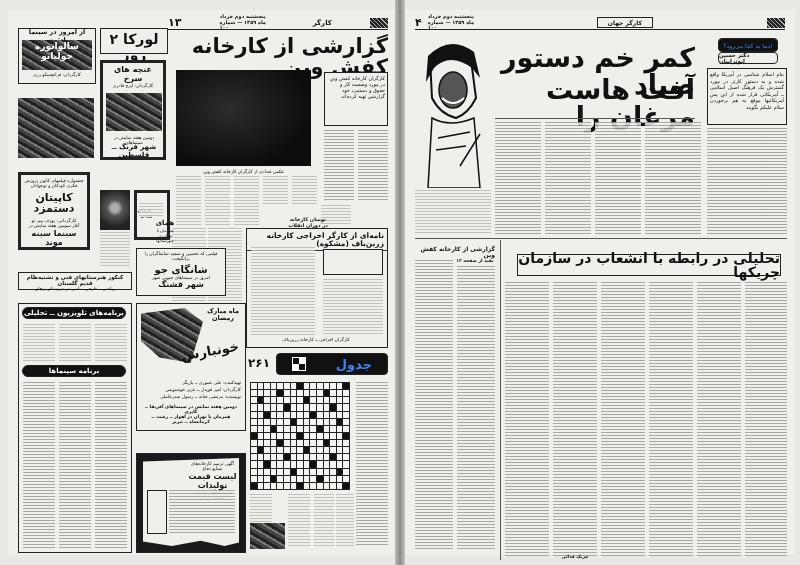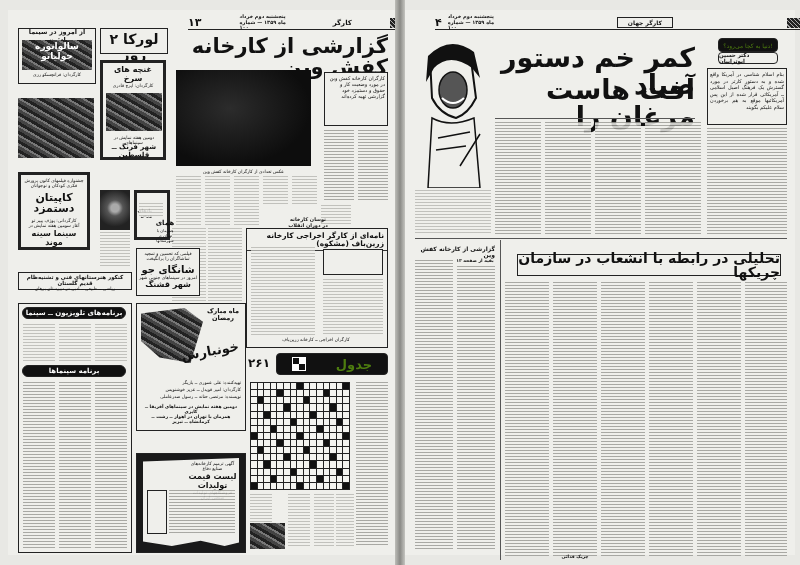--- a/index.html
+++ b/index.html
@@ -4,28 +4,28 @@
 <style>
   * { box-sizing: border-box; margin: 0; padding: 0; }
   html, body { width: 800px; height: 565px; overflow: hidden; background: #d6d6d3; }
   body { font-family: "DejaVu Sans", sans-serif; color: #111; position: relative; }
   .spread { position: absolute; left: 0; top: 0; width: 800px; height: 565px; background: #e8e8e4; }
   .page { position: absolute; top: 10px; height: 545px; background: #efefeb; }
   .page.left { left: 8px; width: 387px; }
   .page.right { left: 405px; width: 390px; }
   .gutter { position: absolute; left: 395px; top: 0; width: 10px; height: 565px; background: linear-gradient(90deg,#bdbdb8,#8a8a86 50%,#c4c4bf); }
   .abs { position: absolute; }
-  .hdr { position: absolute; top: 6px; height: 14px; border-bottom: 1.5px solid #222; display: flex; align-items: center; justify-content: space-between; font-size: 7px; font-weight: bold; margin-left: 20px; }
+  .hdr { position: absolute; top: 6px; height: 14px; border-bottom: 1.5px solid #222; display: flex; align-items: center; justify-content: space-between; font-size: 7px; font-weight: bold; }
   .pno { font-size: 11px; font-weight: bold; }
   .logo { width: 18px; height: 10px; background: repeating-linear-gradient(45deg,#222 0 2px,#aaa 2px 3px); }
   .text-col { position: absolute; background: repeating-linear-gradient(180deg, #b9b9b4 0 1px, #efefeb 1px 3px); opacity: .85; }
   .text-col.dense { background: repeating-linear-gradient(180deg, #9c9c97 0 1px, #efefeb 1px 3px); }
   .box { position: absolute; border: 1.5px solid #222; background: #efefeb; }
   .box.thick { border-width: 3px; }
-  .box.dark { background: #111; color: #4d7c0f; }
+  .box.dark { background: #111; color: #3b82f6; }
   .headline { position: absolute; font-weight: bold; direction: rtl; text-align: right; color: #111; line-height: 1; }
   .photo { position: absolute; background: radial-gradient(ellipse at 40% 40%, #2c2c2c, #0d0d0d 70%); }
   .photo.grey { background: radial-gradient(circle at 50% 45%, #aaa 0 15%, #555 30%, #222 70%); }
   .photo.mid { background: repeating-linear-gradient(30deg,#444 0 3px,#777 3px 5px,#222 5px 8px); }
   .ad-title { font-weight: bold; direction: rtl; text-align: center; }
   .small { font-size: 6px; direction: rtl; text-align: center; line-height: 1.2; }
   .rule-v { position: absolute; width: 1px; background: #555; }
   .rule-h { position: absolute; height: 1px; background: #555; }
   .grid { position: absolute; display: grid; grid-template-columns: repeat(15, 1fr); border: 1.5px solid #222; background: #222; gap: 1px; }
   .grid div { background: #f4f4f0; }
@@ -325,21 +325,21 @@
       <div class="small" style="font-size:4.5px;">آغاز سومین هفته نمایش در</div>
       <div class="ad-title" style="font-size:8px;">سینما سینه موند</div>
     </div>
     <div class="box" style="left:10px; top:262px; width:114px; height:18px; padding:1px;">
       <div class="ad-title" style="font-size:5.5px;">کنکور هنرستانهای فنی و تشنیه‌ظام قدیم گلستان</div>
       <div class="small" style="font-size:4.5px;">ریاضی ــ طبیعی ــ ادبی در دبیرستان برهان</div>
     </div>
 
     <div class="box" style="left:10px; top:293px; width:114px; height:250px;">
       <div class="pill" style="left:3px; top:3px; width:104px; height:12px;">
-          <span>برنامه‌های تلویزیون ــ سینما</span>
+          <span>برنامه‌های تلویزیون ــ تحلیلی</span>
         </div>
       <div class="text-col" style="left:4px; top:20px; width:32px; height:38px;"></div>
       <div class="text-col" style="left:40px; top:20px; width:32px; height:38px;"></div>
       <div class="text-col" style="left:76px; top:20px; width:32px; height:38px;"></div>
       <div class="pill" style="left:3px; top:61px; width:104px; height:12px;">
           <span>برنامه سینماها</span>
         </div>
       <div class="text-col dense" style="left:4px; top:78px; width:32px; height:166px;"></div>
       <div class="text-col dense" style="left:40px; top:78px; width:32px; height:166px;"></div>
       <div class="text-col dense" style="left:76px; top:78px; width:32px; height:166px;"></div>
@@ -357,21 +357,21 @@
       <div class="ad-title" style="position:absolute; top:80px; width:58px; font-size:7px;">شهر فرنگ ــ فلسطین</div>
     </div>
     <div class="photo grey" style="left:92px; top:180px; width:30px; height:40px;"></div>
     <div class="text-col" style="left:92px; top:222px; width:30px; height:36px;"></div>
     <div class="box thick" style="left:126px; top:180px; width:32px; height:50px; padding:15px;">
       <div class="small" style="font-size:4.5px; font-weight:bold;">بادهای ورس</div>
       <div class="text-col" style="left:2px; top:10px; width:24px; height:14px;"></div>
       <div class="ad-title" style="position:absolute; top:26px; width:26px; font-size:7px;">همای</div>
       <div class="small" style="position:absolute; top:36px; width:26px; font-size:4px;">همزمان با تهران در شهرستانها</div>
     </div>
-    <div class="box" style="left:128px; top:238px; width:64px; height:48px; padding:2px;">
+    <div class="box" style="left:128px; top:238px; width:90px; height:48px; padding:2px;">
       <div class="small" style="font-size:4.5px;">فیلمی که تحسین و تمجید تماشاگران را برانگیخت</div>
       <div class="ad-title" style="font-size:10px; margin-top:2px;">شانگای جو</div>
       <div class="small" style="font-size:4.5px;">امروز در سینماهای جنوبی شهر</div>
       <div class="ad-title" style="font-size:8px;">شهر قشنگ</div>
     </div>
 
     <div class="box" style="left:128px; top:293px; width:110px; height:128px; padding:2px;">
       <div class="photo mid" style="position:absolute; left:4px; top:4px; width:62px; height:55px; clip-path:polygon(0 10%,70% 0,100% 25%,80% 100%,30% 90%,0 60%);"></div>
       <div class="ad-title" style="position:absolute; right:4px; top:4px; width:36px; font-size:6.5px; line-height:1.15;">ماه مبارک رمضان</div>
       <div class="ad-title" style="position:absolute; right:6px; top:38px; width:40px; font-size:13px; transform:rotate(-10deg);">خونبارش</div>

